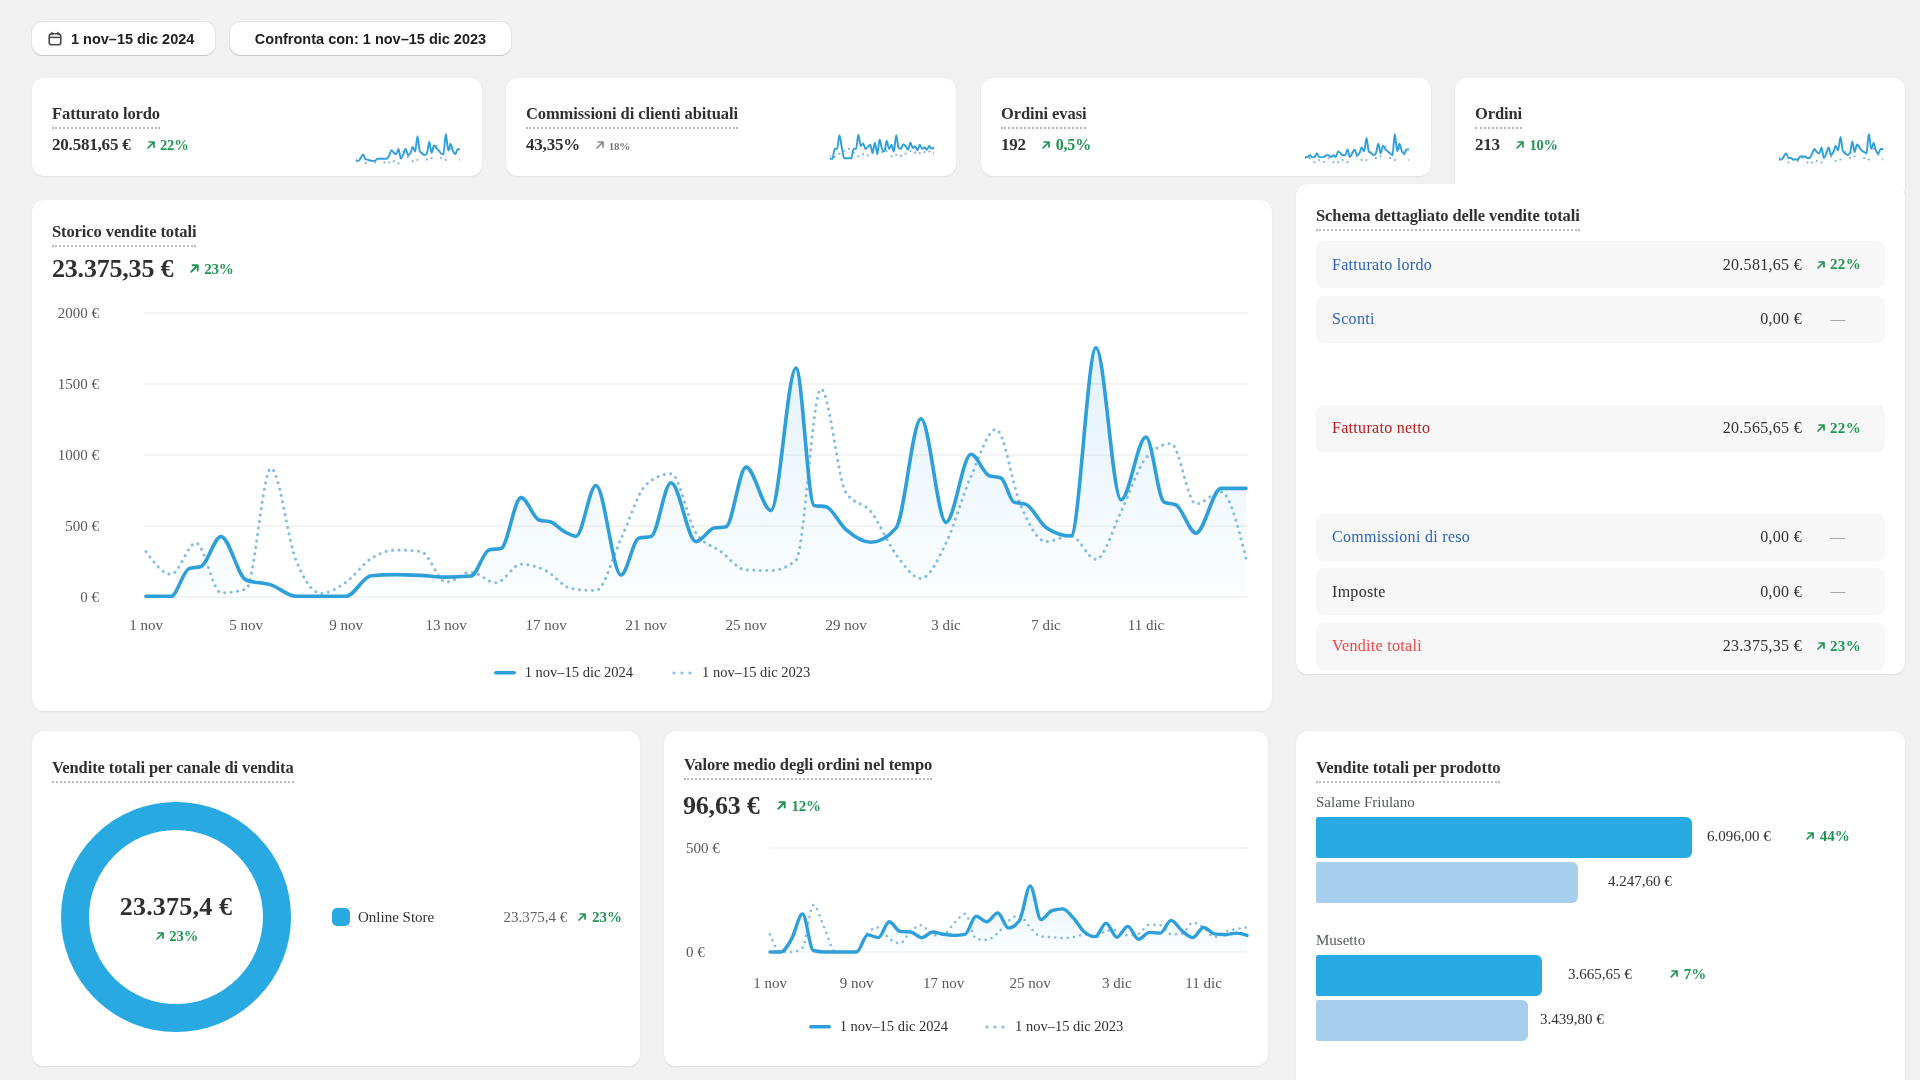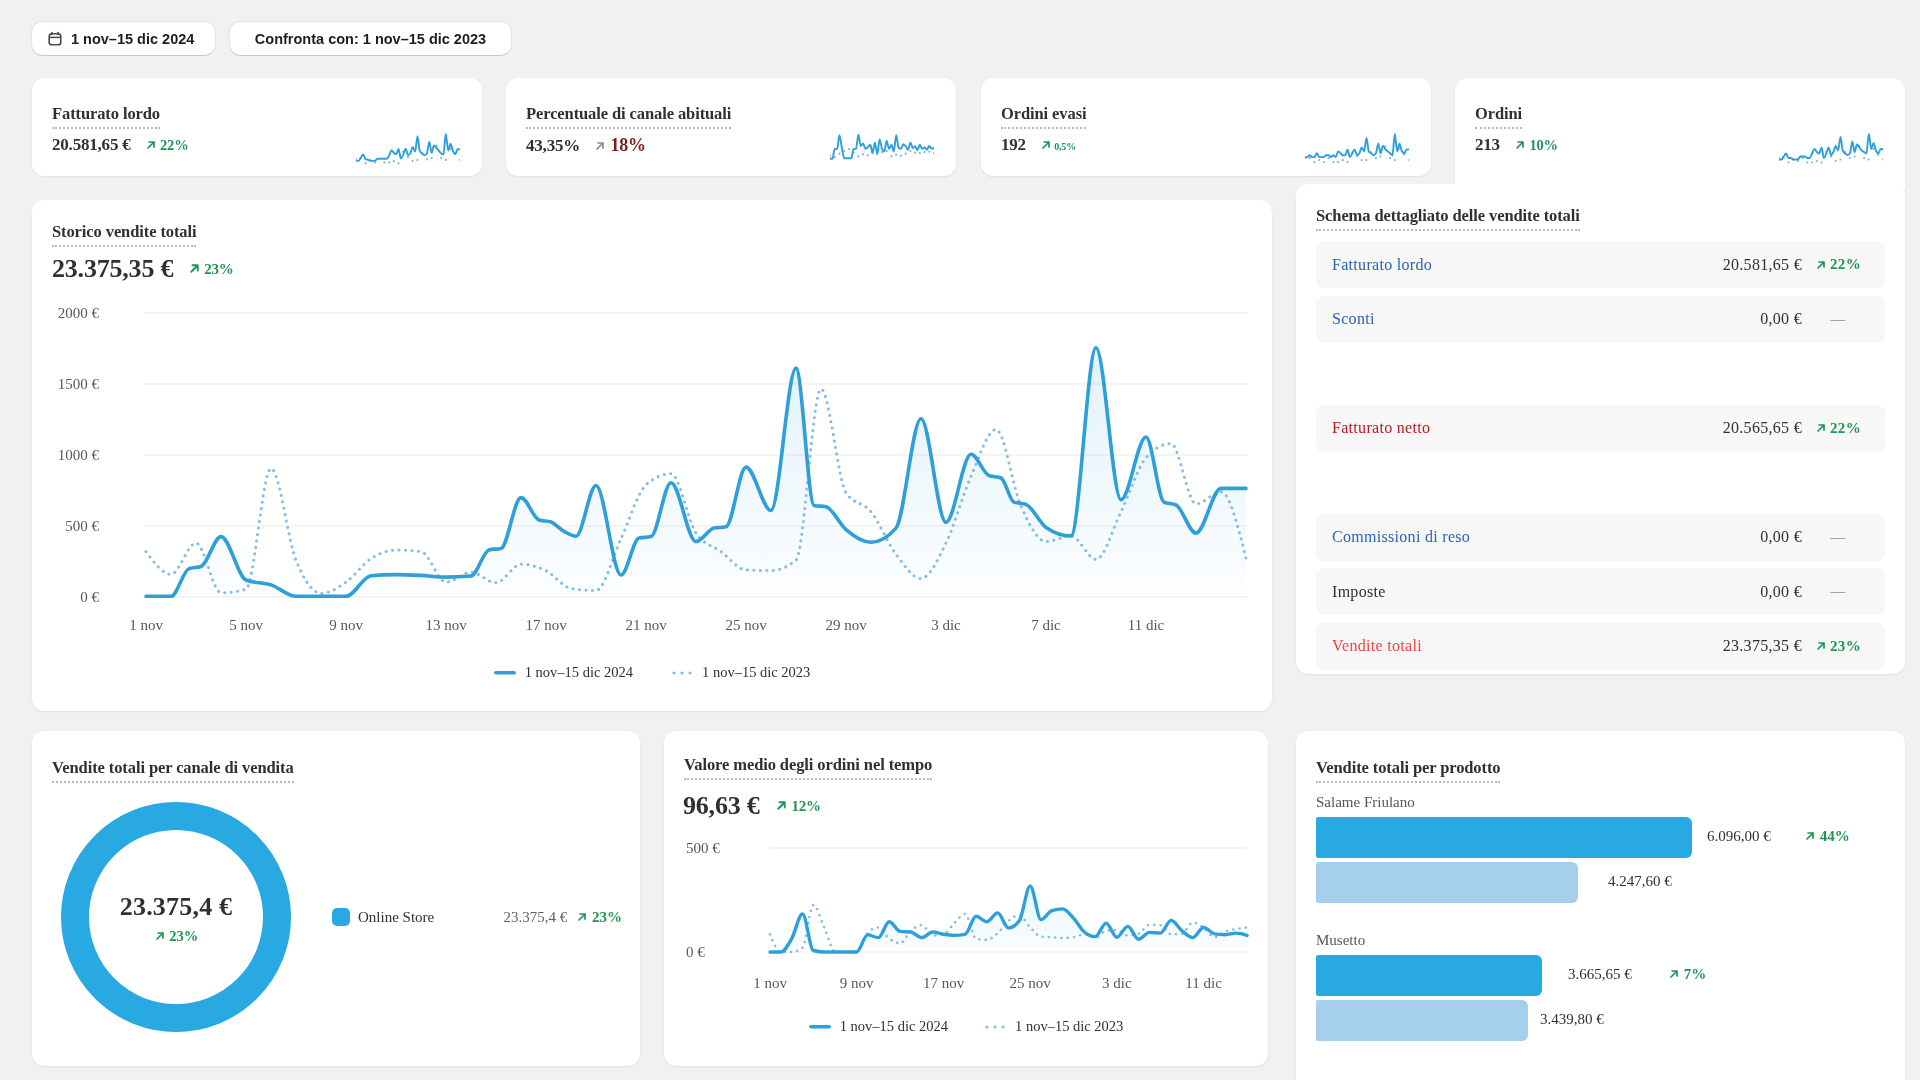--- a/index.html
+++ b/index.html
@@ -48,23 +48,23 @@
         <circle cx="80.4" cy="13.8" r="1.1" fill="#7fb5dd"></circle>
         <circle cx="85.1" cy="26.0" r="1.1" fill="#7fb5dd"></circle>
         <circle cx="89.8" cy="27.9" r="1.1" fill="#7fb5dd"></circle>
         <circle cx="94.5" cy="16.9" r="1.1" fill="#7fb5dd"></circle>
         <circle cx="99.3" cy="21.9" r="1.1" fill="#7fb5dd"></circle>
         <circle cx="104.0" cy="27.8" r="1.1" fill="#7fb5dd"></circle>
         <path d="M0.0,28.9C0.8,28.9,1.6,28.9,2.4,28.9C3.2,28.9,3.9,26.9,4.7,25.8C5.5,24.8,6.3,22.5,7.1,22.5C7.9,22.5,8.7,26.8,9.5,27.2C10.2,27.5,11.0,27.4,11.8,27.7C12.6,28.0,13.4,28.9,14.2,28.9C15.0,28.9,15.8,28.9,16.5,28.9C17.3,28.9,18.1,28.9,18.9,28.9C19.7,28.9,20.5,26.8,21.3,26.7C22.1,26.6,22.8,26.6,23.6,26.6C24.4,26.6,25.2,26.6,26.0,26.7C26.8,26.7,27.6,26.8,28.4,26.8C29.2,26.8,29.9,26.8,30.7,26.7C31.5,26.6,32.3,25.2,33.1,23.8C33.9,22.4,34.7,18.2,35.5,18.2C36.2,18.2,37.0,20.1,37.8,20.8C38.6,21.5,39.4,22.4,40.2,22.4C41.0,22.4,41.8,16.9,42.5,16.9C43.3,16.9,44.1,26.6,44.9,26.6C45.7,26.6,46.5,24.2,47.3,22.5C48.1,20.9,48.8,16.6,49.6,16.6C50.4,16.6,51.2,23.0,52.0,23.0C52.8,23.0,53.6,22.5,54.4,21.5C55.2,20.4,55.9,14.9,56.7,14.9C57.5,14.9,58.3,19.6,59.1,19.6C59.9,19.6,60.7,4.2,61.5,4.2C62.2,4.2,63.0,17.5,63.8,19.2C64.6,20.8,65.4,21.0,66.2,21.7C67.0,22.3,67.8,23.1,68.5,23.1C69.3,23.1,70.1,22.6,70.9,21.5C71.7,20.5,72.5,9.7,73.3,9.7C74.1,9.7,74.8,20.9,75.6,20.9C76.4,20.9,77.2,13.5,78.0,13.5C78.8,13.5,79.6,15.1,80.4,15.9C81.2,16.7,81.9,17.5,82.7,18.5C83.5,19.4,84.3,20.8,85.1,21.5C85.9,22.1,86.7,22.4,87.5,22.4C88.2,22.4,89.0,2.0,89.8,2.0C90.6,2.0,91.4,18.5,92.2,18.5C93.0,18.5,93.8,11.7,94.5,11.7C95.3,11.7,96.1,17.2,96.9,18.9C97.7,20.7,98.5,22.1,99.3,22.1C100.1,22.1,100.8,17.2,101.6,17.2C102.4,17.2,103.2,17.2,104.0,17.2" fill="none" stroke="#2e9fd9" stroke-width="1.9" stroke-linejoin="round" stroke-linecap="round"></path>
       </svg></div>
   </div>
 <div class="card" style="left:506px;top:78px;width:450px;height:98px">
-  <div class="ctitle" style="left:20px;top:26px">Percentuale di canale abituali</div>
+  <div class="ctitle" style="left:20px;top:26px">Commissioni di clienti abituali</div>
   <div style="position:absolute;left:20px;top:57px;font-size:17px;font-weight:700;color:#303030;letter-spacing:-0.2px">43,35%
-    <span style="font-size:18px;font-weight:700;color:#7f1d1d;margin-left:10px"><svg width="12" height="12" viewBox="0 0 14 14" style="vertical-align:-1px">
+    <span style="font-size:11px;font-weight:700;color:#737373;margin-left:10px"><svg width="12" height="12" viewBox="0 0 14 14" style="vertical-align:-1px">
           <path d="M3.5 10.5 L10.5 3.5 M4.8 3.5 H10.5 V9.2" fill="none" stroke="#8a8a8a" stroke-width="2" stroke-linecap="round" stroke-linejoin="round"></path>
         </svg> 18%</span>
   </div>
   <div style="position:absolute;right:22px;top:54px"><svg width="104" height="34" viewBox="0 0 104 34">
         <circle cx="0.0" cy="23.9" r="1.1" fill="#7fb5dd"></circle>
         <circle cx="4.7" cy="25.2" r="1.1" fill="#7fb5dd"></circle>
         <circle cx="9.5" cy="21.7" r="1.1" fill="#7fb5dd"></circle>
         <circle cx="14.2" cy="19.0" r="1.1" fill="#7fb5dd"></circle>
         <circle cx="18.9" cy="17.1" r="1.1" fill="#7fb5dd"></circle>
         <circle cx="23.6" cy="20.7" r="1.1" fill="#7fb5dd"></circle>
@@ -84,21 +84,21 @@
         <circle cx="89.8" cy="21.2" r="1.1" fill="#7fb5dd"></circle>
         <circle cx="94.5" cy="20.1" r="1.1" fill="#7fb5dd"></circle>
         <circle cx="99.3" cy="19.6" r="1.1" fill="#7fb5dd"></circle>
         <circle cx="104.0" cy="21.2" r="1.1" fill="#7fb5dd"></circle>
         <path d="M0.0,26.8C0.8,26.8,1.6,26.8,2.4,26.8C3.2,26.8,3.9,16.9,4.7,16.9C5.5,16.9,6.3,16.9,7.1,16.9C7.9,16.9,8.7,3.3,9.5,3.3C10.2,3.3,11.0,11.7,11.8,15.5C12.6,19.3,13.4,26.3,14.2,26.3C15.0,26.3,15.8,26.3,16.5,26.3C17.3,26.3,18.1,26.3,18.9,26.3C19.7,26.3,20.5,26.3,21.3,26.3C22.1,26.3,22.8,16.9,23.6,16.9C24.4,16.9,25.2,16.9,26.0,16.9C26.8,16.9,27.6,2.8,28.4,2.8C29.2,2.8,29.9,14.1,30.7,14.1C31.5,14.1,32.3,11.4,33.1,11.4C33.9,11.4,34.7,16.9,35.5,16.9C36.2,16.9,37.0,15.6,37.8,15.0C38.6,14.3,39.4,12.8,40.2,12.8C41.0,12.8,41.8,20.9,42.5,20.9C43.3,20.9,44.1,10.6,44.9,10.6C45.7,10.6,46.5,22.2,47.3,22.2C48.1,22.2,48.8,7.4,49.6,7.4C50.4,7.4,51.2,15.1,52.0,16.9C52.8,18.6,53.6,19.5,54.4,19.5C55.2,19.5,55.9,8.8,56.7,8.8C57.5,8.8,58.3,16.9,59.1,16.9C59.9,16.9,60.7,12.8,61.5,12.8C62.2,12.8,63.0,19.5,63.8,19.5C64.6,19.5,65.4,3.3,66.2,3.3C67.0,3.3,67.8,14.6,68.5,15.5C69.3,16.4,70.1,16.9,70.9,16.9C71.7,16.9,72.5,12.3,73.3,12.3C74.1,12.3,74.8,13.2,75.6,14.1C76.4,15.0,77.2,17.7,78.0,17.7C78.8,17.7,79.6,10.6,80.4,10.6C81.2,10.6,81.9,16.0,82.7,16.0C83.5,16.0,84.3,14.1,85.1,14.1C85.9,14.1,86.7,18.2,87.5,18.2C88.2,18.2,89.0,12.8,89.8,12.8C90.6,12.8,91.4,16.9,92.2,16.9C93.0,16.9,93.8,15.5,94.5,15.5C95.3,15.5,96.1,17.7,96.9,17.7C97.7,17.7,98.5,13.9,99.3,13.9C100.1,13.9,100.8,16.6,101.6,16.6C102.4,16.6,103.2,16.3,104.0,16.0" fill="none" stroke="#2e9fd9" stroke-width="1.9" stroke-linejoin="round" stroke-linecap="round"></path>
       </svg></div>
   </div>
 <div class="card" style="left:981px;top:78px;width:450px;height:98px">
   <div class="ctitle" style="left:20px;top:26px">Ordini evasi</div>
   <div style="position:absolute;left:20px;top:57px;font-size:17px;font-weight:700;color:#303030;letter-spacing:-0.2px">192
-    <span style="font-size:10px;font-weight:700;color:#1f9454;margin-left:10px"><svg width="12" height="12" viewBox="0 0 14 14" style="vertical-align:-1px">
+    <span style="font-size:16px;font-weight:700;color:#1f9454;margin-left:10px"><svg width="12" height="12" viewBox="0 0 14 14" style="vertical-align:-1px">
           <path d="M3.5 10.5 L10.5 3.5 M4.8 3.5 H10.5 V9.2" fill="none" stroke="#1f9454" stroke-width="2" stroke-linecap="round" stroke-linejoin="round"></path>
         </svg> 0,5%</span>
   </div>
   <div style="position:absolute;right:22px;top:54px"><svg width="104" height="34" viewBox="0 0 104 34">
         <circle cx="0.0" cy="26.2" r="1.1" fill="#7fb5dd"></circle>
         <circle cx="4.7" cy="26.2" r="1.1" fill="#7fb5dd"></circle>
         <circle cx="9.5" cy="30.1" r="1.1" fill="#7fb5dd"></circle>
         <circle cx="14.2" cy="28.1" r="1.1" fill="#7fb5dd"></circle>
         <circle cx="18.9" cy="30.1" r="1.1" fill="#7fb5dd"></circle>
         <circle cx="23.6" cy="26.2" r="1.1" fill="#7fb5dd"></circle>

